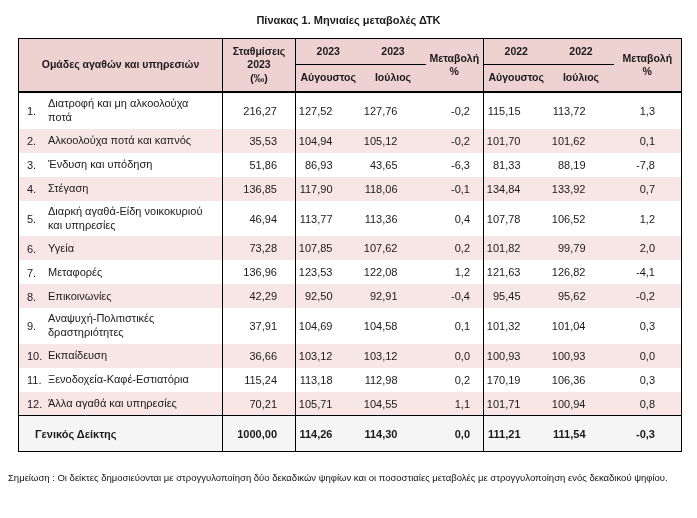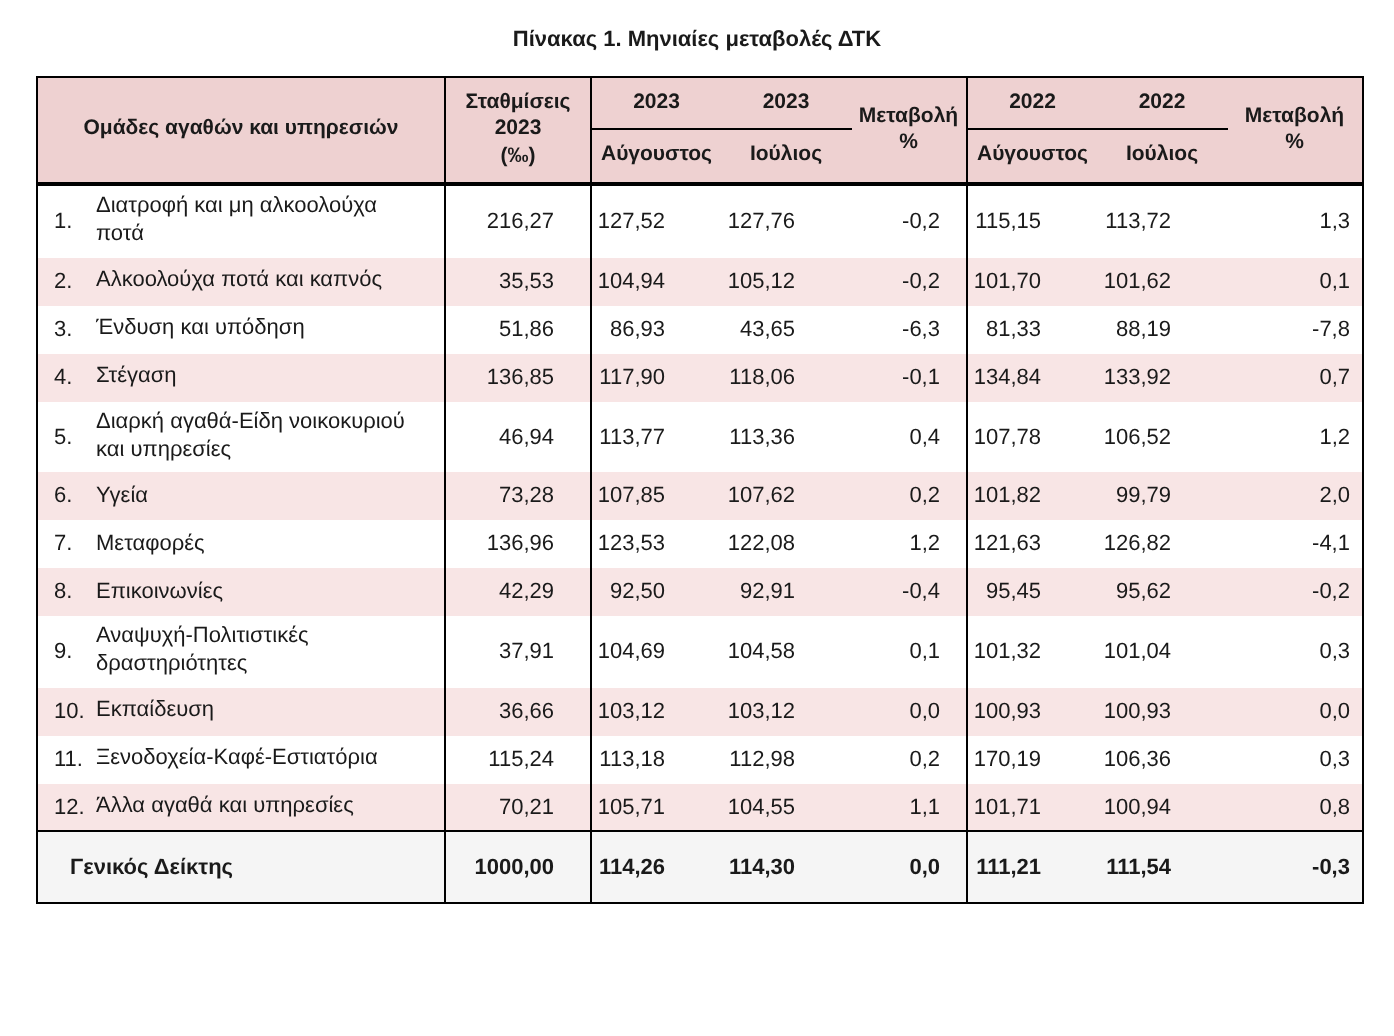--- a/index.html
+++ b/index.html
@@ -58,21 +58,21 @@
   tbody tr:nth-child(even) td { background: #f8e5e5; }
 
   td.name-cell { padding-left: 8px; padding-right: 6px; }
   .row-num { display: inline-block; width: 21px; vertical-align: middle; }
   .row-label { display: inline-block; width: 165px; vertical-align: middle; line-height: 1.25; }
 
   td.num { text-align: right; font-variant-numeric: tabular-nums; }
   td.weight  { padding-right: 18px; }
   td.idx     { padding-right: 28px; }
   td.chg1    { padding-right: 13px; }
-  td.chg2    { padding-right: 6px; }
+  td.chg2    { padding-right: 26px; }
 
   tfoot td {
     font-size: 11px;
     font-weight: bold;
     background: #f5f5f5;
     border-top: 1.5px solid #000;
     height: 36px;
     vertical-align: middle;
     padding: 4px 0;
   }
@@ -279,14 +279,15 @@
         <td class="num idx">114,26</td>
         <td class="num idx">114,30</td>
         <td class="num chg1 b-right">0,0</td>
         <td class="num idx">111,21</td>
         <td class="num idx">111,54</td>
         <td class="num chg2">-0,3</td>
       </tr>
     </tfoot>
   </table>
 
+  <div class="footnote">Σημείωση :  Οι δείκτες δημοσιεύονται με στρογγυλοποίηση δύο δεκαδικών ψηφίων και οι ποσοστιαίες μεταβολές με στρογγυλοποίηση ενός δεκαδικού ψηφίου.</div>
 
 </div>
 
 </body></html>

